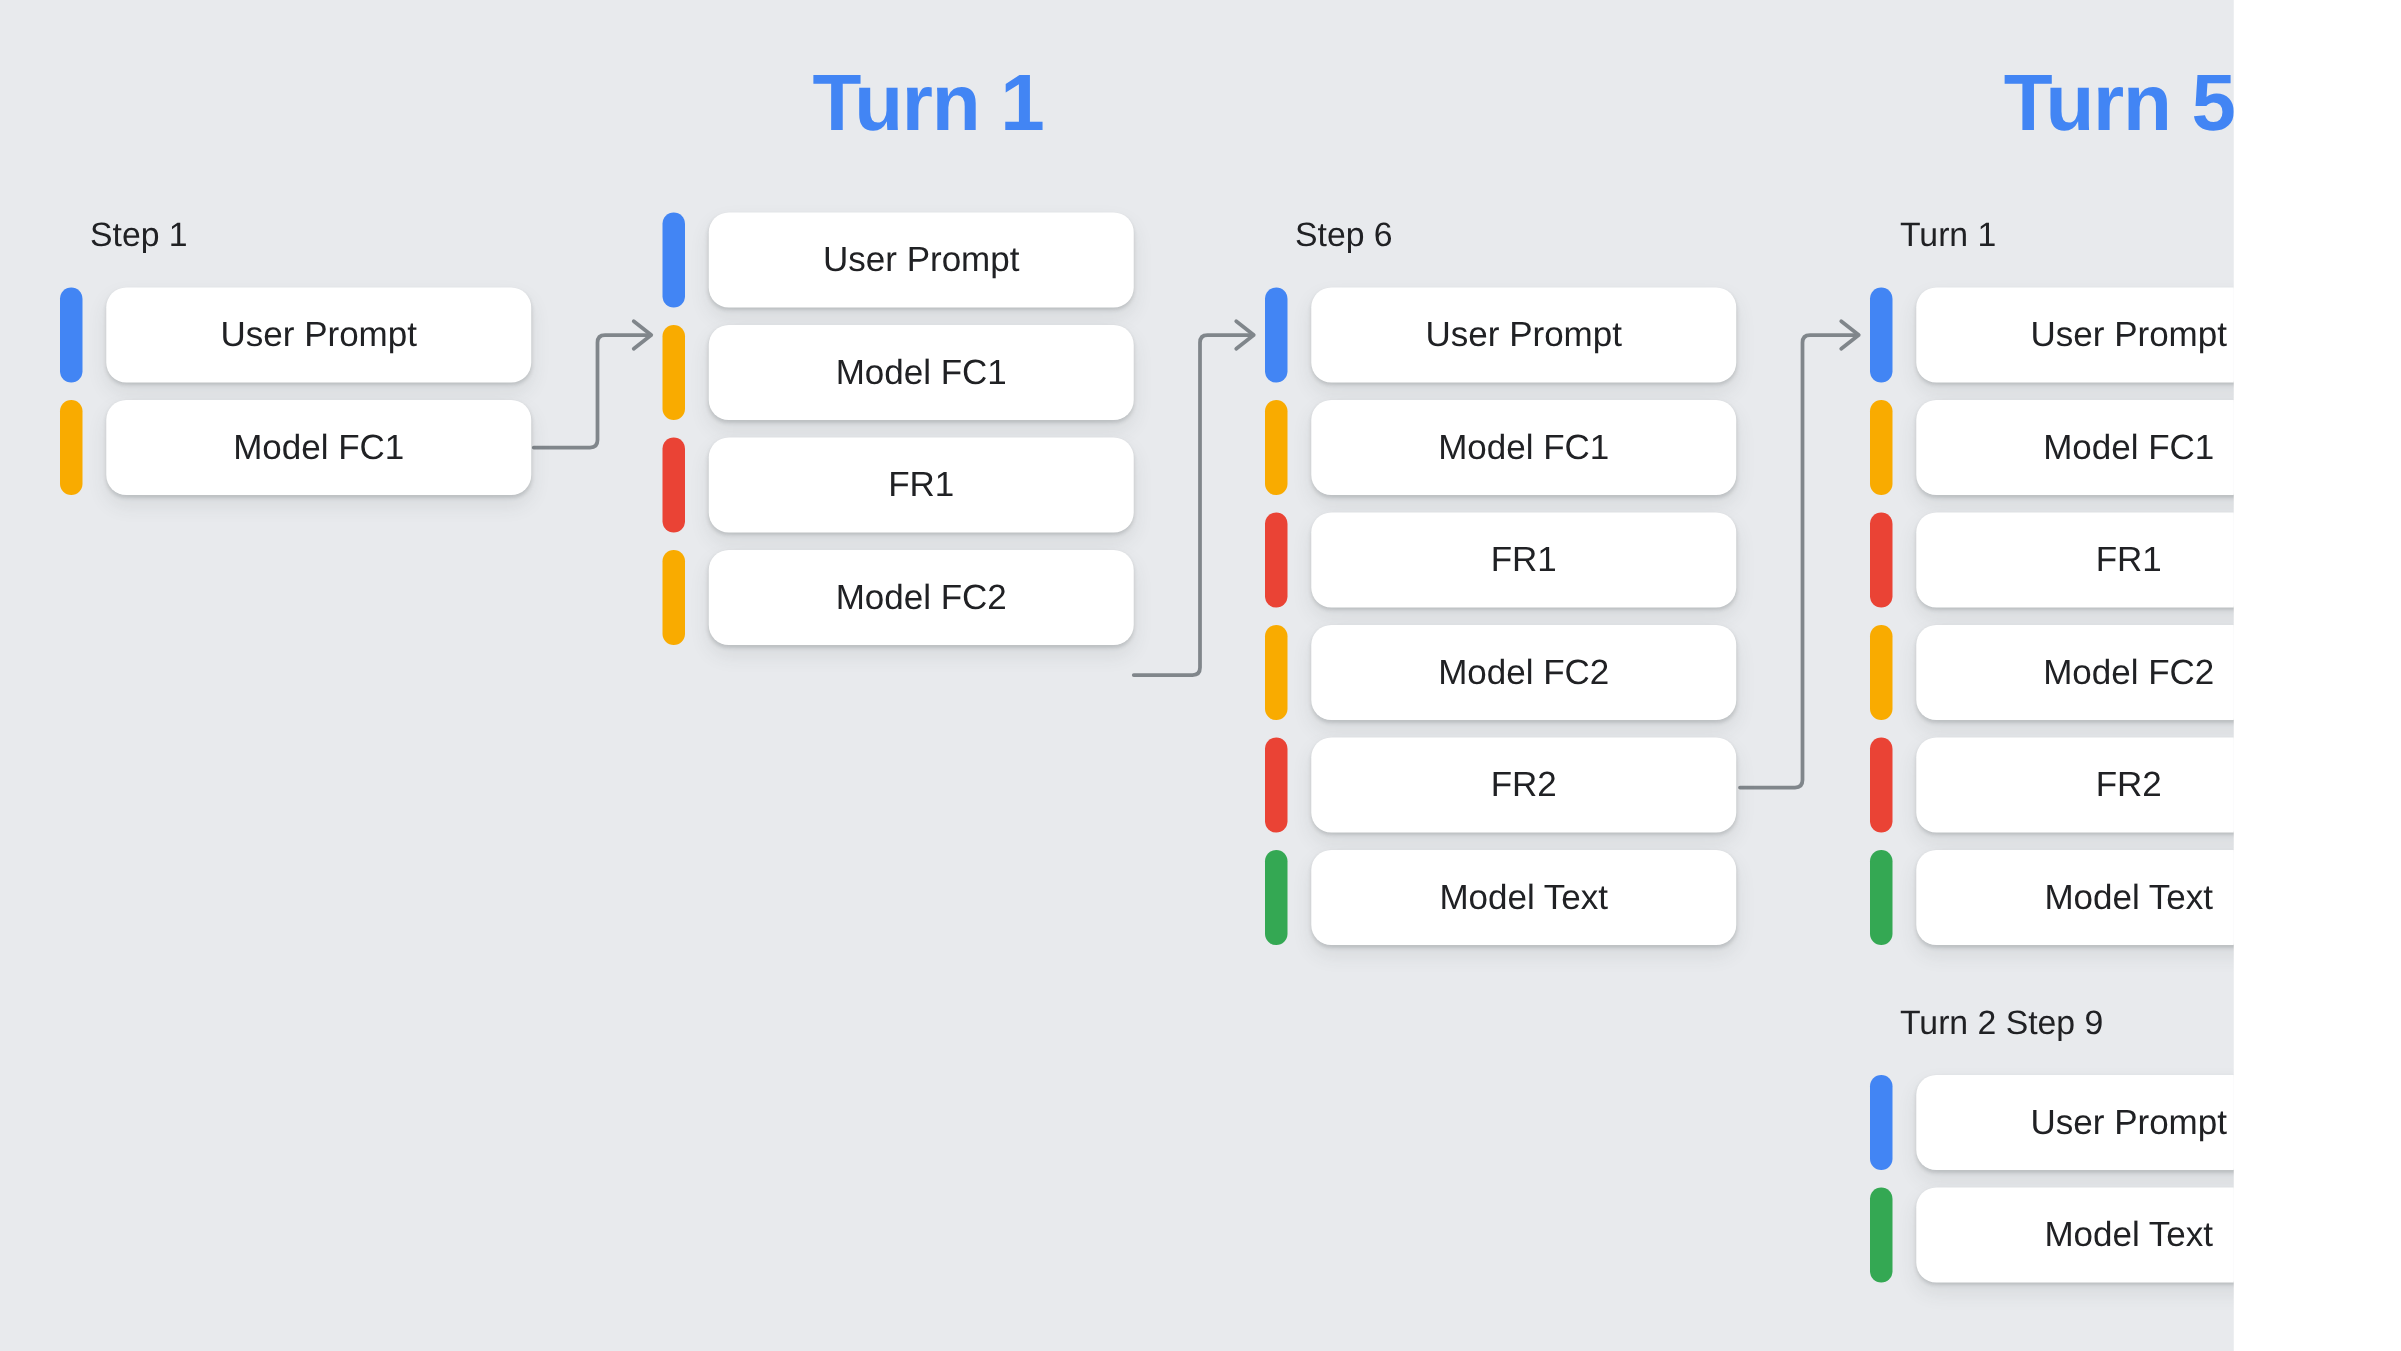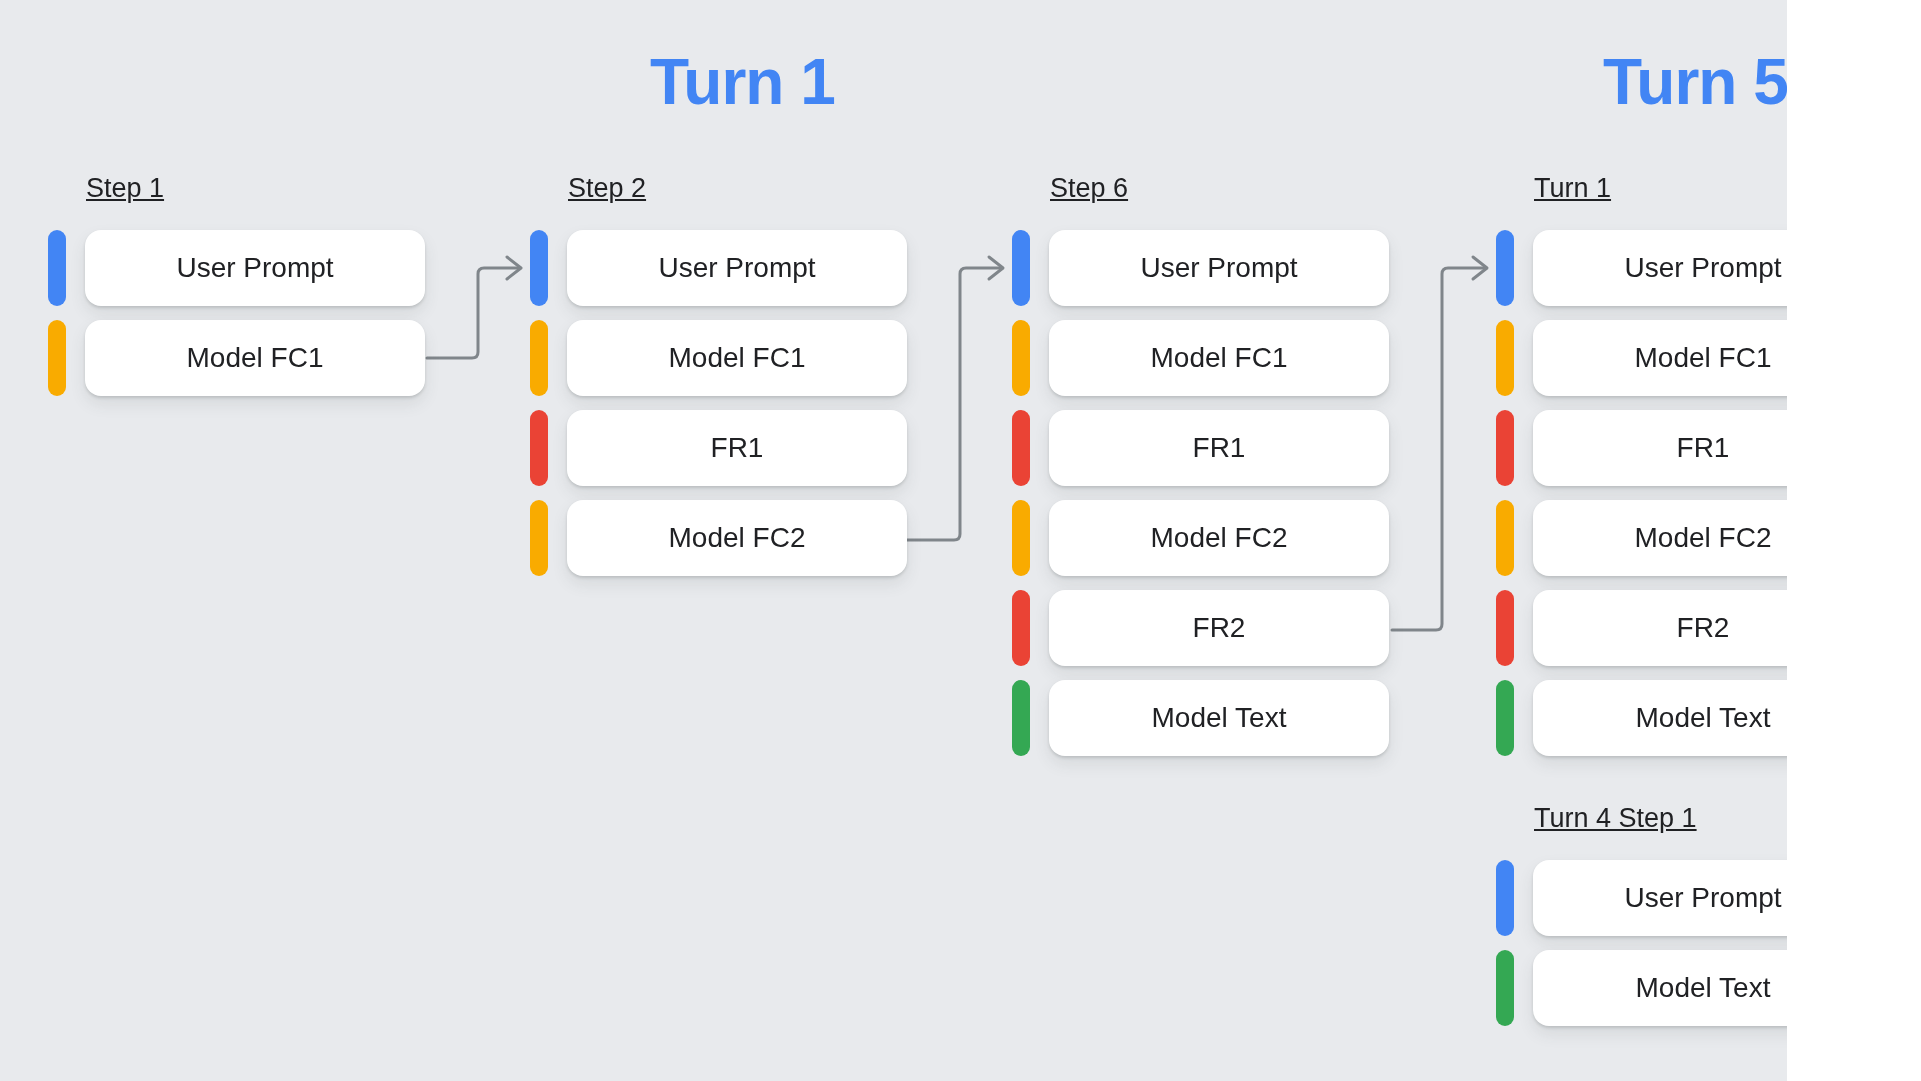--- a/index.html
+++ b/index.html
@@ -27,27 +27,26 @@
     left:0;top:0;
     pointer-events:none;
   }
   .group{position:absolute;}
   .g0{left:48px;top:170px;}
   .g1{left:530px;top:170px;}
   .g2{left:1012px;top:170px;}
   .g3{left:1496px;top:170px;}
   .g4{left:1496px;top:800px;}
   .group-label{
-    margin-left:38px;
+    margin-left:24px;
     font-size:27px;
     line-height:36px;
     color:#202124;
     margin-bottom:24px;
     white-space:nowrap;
-    text-decoration:underline;
   }
   .row{
     display:flex;
     align-items:stretch;
     height:76px;
     margin-bottom:14px;
   }
   .bar{
     width:18px;
     border-radius:9px;
@@ -104,21 +103,20 @@
         <div class="row">
           <span class="bar" style="background: rgb(249, 171, 0);"></span>
           <div class="box">
             <span>Model FC1</span>
           </div>
         </div>
       </div>
   </section>
 
   <section class="group g1">
-    <div class="group-label">Step 2</div>
     <div class="rows">
         <div class="row">
           <span class="bar" style="background: rgb(66, 133, 244);"></span>
           <div class="box">
             <span>User Prompt</span>
           </div>
         </div>
         <div class="row">
           <span class="bar" style="background: rgb(249, 171, 0);"></span>
           <div class="box">
@@ -218,21 +216,21 @@
         <div class="row">
           <span class="bar" style="background: rgb(52, 168, 83);"></span>
           <div class="box">
             <span>Model Text</span>
           </div>
         </div>
       </div>
   </section>
 
   <section class="group g4">
-    <div class="group-label">Turn 4 Step 1</div>
+    <div class="group-label">Turn 2 Step 9</div>
     <div class="rows">
         <div class="row">
           <span class="bar" style="background: rgb(66, 133, 244);"></span>
           <div class="box">
             <span>User Prompt</span>
           </div>
         </div>
         <div class="row">
           <span class="bar" style="background: rgb(52, 168, 83);"></span>
           <div class="box">

